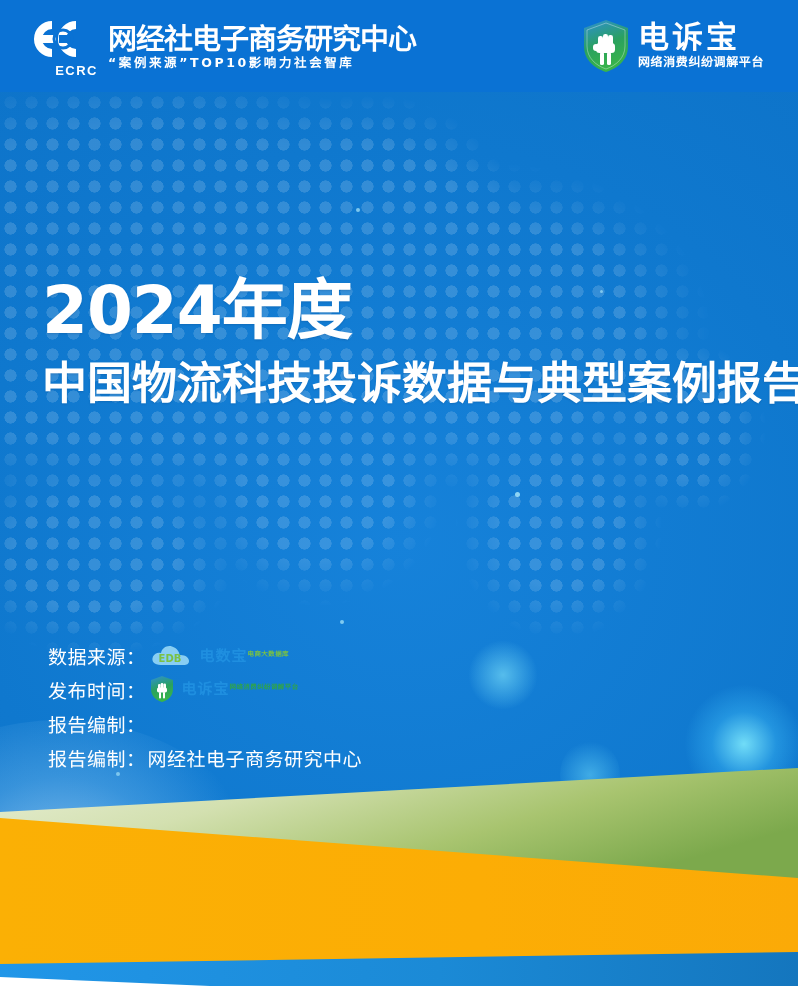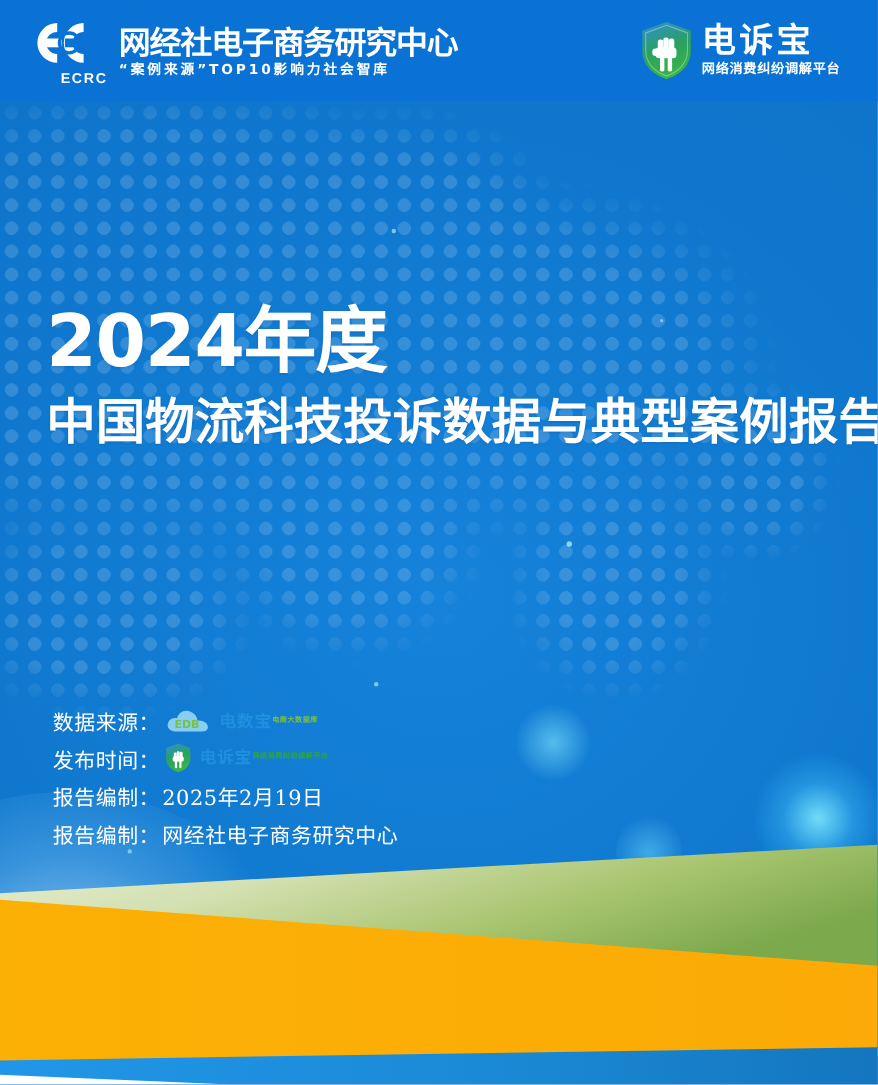--- a/index.html
+++ b/index.html
@@ -274,21 +274,20 @@
         </span>
         <span class="mini-names">
           <span class="mini-main">电诉宝</span>
           <span class="mini-sub">网络消费纠纷调解平台</span>
         </span>
       </span>
     </div>
 
     <div class="meta-row">
       <span class="meta-label">报告编制：</span>
-      <span class="meta-value">2025年2月19日</span>
     </div>
 
     <div class="meta-row">
       <span class="meta-label">报告编制：</span>
       <span class="meta-value">网经社电子商务研究中心</span>
     </div>
   </div>
 
   <div class="waves">
     <svg viewBox="0 0 798 230" preserveAspectRatio="none" aria-hidden="true">

